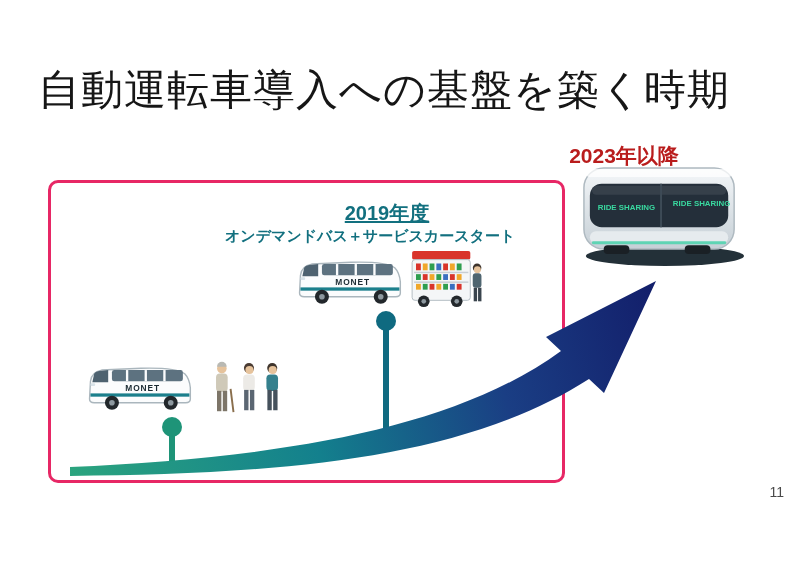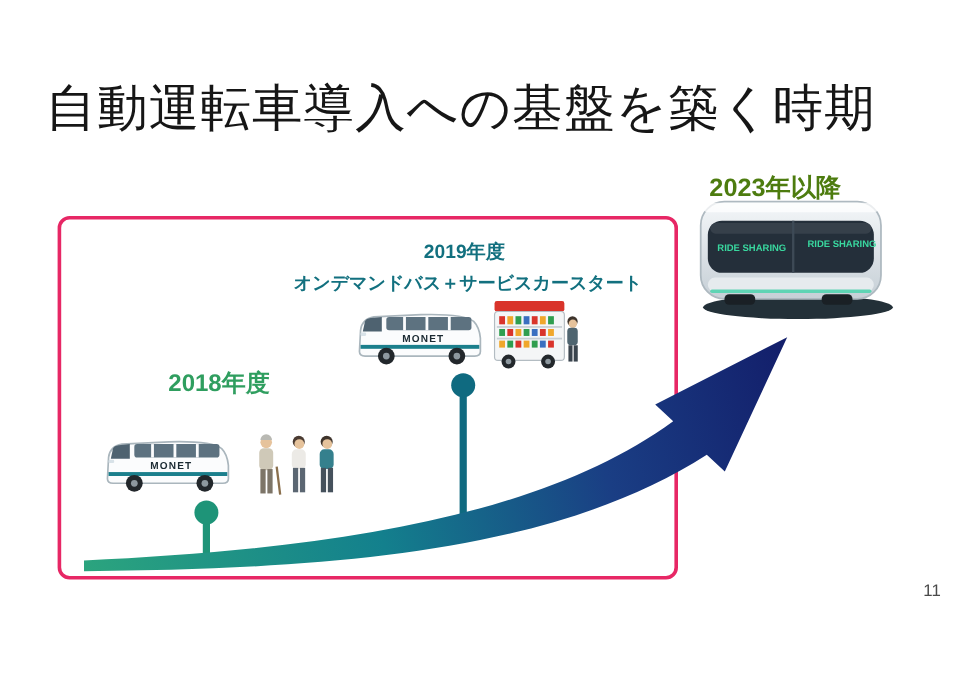--- a/index.html
+++ b/index.html
@@ -11,23 +11,23 @@
   .title {
     position:absolute; left:38px; top:62px; font-size:42px; font-weight:500;
     letter-spacing:1px; color:#161616; white-space:nowrap;
   }
   .frame {
     position:absolute; left:48px; top:180px; width:517px; height:303px;
     border:3px solid #e72765; border-radius:10px; background:transparent;
   }
   .year-label { position:absolute; font-weight:bold; text-align:center; white-space:nowrap; }
   .y2018 { left:105px; top:306px; width:155px; font-size:20px; color:#2f9e5f; }
-  .y2019 { left:307px; top:200px; width:160px; font-size:16px; color:#12707f; }
-  .y2023 { left:576px; top:142px; width:140px; font-size:21px; color:#4d7c0f; }
-  .desc-label { position:absolute; text-align:center; font-size:15px; font-weight:bold; white-space:nowrap; }
+  .y2019 { left:307px; top:200px; width:160px; font-size:20px; color:#12707f;text-decoration:underline; }
+  .y2023 { left:554px; top:142px; width:140px; font-size:21px; color:#b91c1c; }
+  .desc-label { position:absolute; text-align:left; font-size:15px; font-weight:bold; white-space:nowrap; }
   .d2018 { left:70px;  top:333px; width:225px; color:#2f9e5f; }
   .d2019 { left:225px; top:227px; width:330px; color:#12707f; }
   .stem { position:absolute; width:6px; }
   .stem-2018 { left:169px; top:433px; height:32px;  background:#1e9478; }
   .stem-2019 { left:383px; top:328px; height:102px; background:#0f6a80; }
   .dot { position:absolute; width:20px; height:20px; border-radius:50%; }
   .dot-2018 { left:162px; top:417px; background:#1e9478; }
   .dot-2019 { left:376px; top:311px; background:#0f6a80; }
   .arrow-layer { position:absolute; left:0; top:0; width:800px; height:566px; pointer-events:none; }
   .illu { position:absolute; }
@@ -59,21 +59,20 @@
         <stop offset="0.72" stop-color="#1a3e84"></stop>
         <stop offset="1" stop-color="#131f6b"></stop>
       </linearGradient>
     </defs>
     <path d="M70,467 C270,458 450,432 561,351 L546,337 L656,281 L604,393 L589,379 C460,462 270,474 70,476 Z" fill="url(#arrowGrad)"></path>
   </svg>
 
   <div class="dot dot-2018"></div>
   <div class="dot dot-2019"></div>
 
-  <div class="year-label y2018">2018年度</div>
 
   <svg class="illu van-2018" viewBox="0 0 120 64" aria-hidden="true">
     <g>
       <path d="M7,47 L8,28 Q9,18 20,16 L62,14 Q100,13 109,20 Q114,25 115,35 L115,47 Q115,51 110,51 L12,51 Q7,51 7,47 Z" fill="#fbfcfd" stroke="#aab6bd" stroke-width="1.5"></path>
       <path d="M10,29 L12,20 Q13,17.5 17,17 L27,16 L27,29 Z" fill="#4e6270"></path>
       <rect x="31" y="16" width="76" height="12" rx="2.5" fill="#5d7280"></rect>
       <rect x="46" y="16" width="2.5" height="12" fill="#fbfcfd"></rect>
       <rect x="66" y="16" width="2.5" height="12" fill="#fbfcfd"></rect>
       <rect x="86" y="16" width="2.5" height="12" fill="#fbfcfd"></rect>
       <rect x="8" y="41" width="106" height="3.5" fill="#1b7f8c"></rect>

